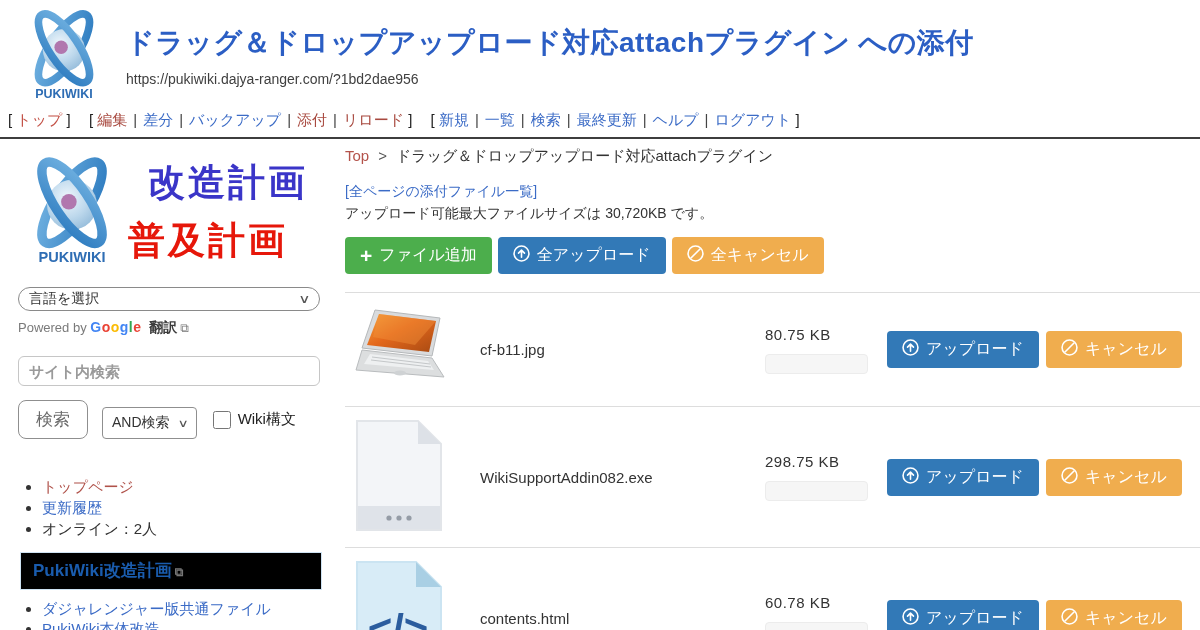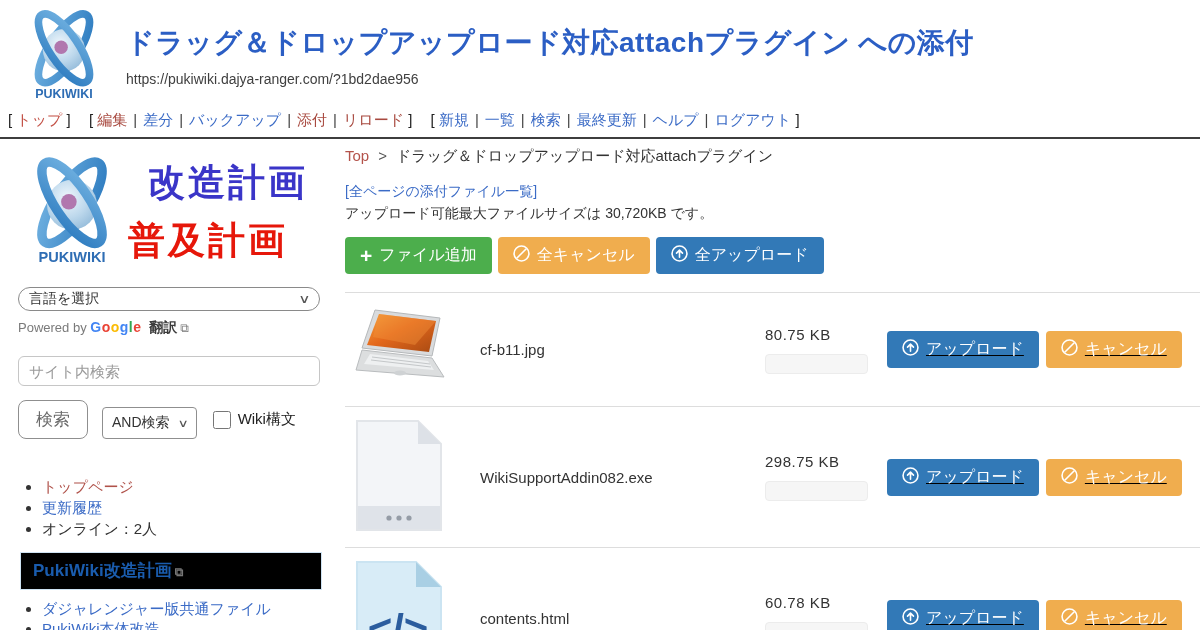--- a/index.html
+++ b/index.html
@@ -36,21 +36,21 @@
   .lang-select { width:302px; height:24px; margin:16px 0 0 8px; border:1px solid #8a8a8a;
      border-radius:12px; background:#fff; display:flex; align-items:center;
      justify-content:space-between; padding:0 10px; font-size:14px; color:#333; cursor:pointer; }
   .lang-select .chev { color:#555; font-size:12px; transform:scaleX(1.4); }
   .translate-line { margin:8px 0 0 8px; font-size:13px; color:#7a7a7a; }
   .g-word { font-weight:bold; font-size:14px; letter-spacing:.5px; }
   .gl-b { color:#4285F4; } .gl-r { color:#EA4335; } .gl-y { color:#FBBC05; } .gl-g { color:#34A853; }
   .trans-label { color:#3c3c3c; font-weight:bold; font-size:14px; margin-left:4px; }
   .ext-icon { color:#777; font-size:12px; margin-left:3px; }
   .site-search { width:302px; height:30px; margin:19px 12px 0 8px; border:1px solid #c6c6c6;
-     border-radius:6px; padding:0 10px; font-size:15px; color:#333; outline:none; }
+     border-radius:6px; padding:0 10px; font-size:15px; color:#333; outline:none;font-weight:bold; }
   .site-search::placeholder { color:#9a9a9a; }
   .search-row { display:flex; align-items:center; margin:14px 0 0 8px; }
   .search-btn { border:1px solid #8f8f8f; border-radius:8px; background:#fff; color:#6a6a6a;
      font-size:17px; padding:7px 17px; cursor:pointer; }
   .mode-select { border:1px solid #8f8f8f; border-radius:4px; background:#fff; margin-left:14px;
      padding:6px 9px; font-size:14px; color:#333; display:flex; align-items:center; cursor:pointer;margin-top:7px; }
   .mode-select .chev { color:#555; font-size:11px; margin-left:9px; transform:scaleX(1.4); }
   .wiki-check { width:18px; height:18px; margin-left:16px; cursor:pointer; }
   .check-label { font-size:15px; color:#222; margin-left:7px; }
   ul.side-list { margin:38px 0 0 32px; font-size:15px; line-height:1.28; color:#333; }
@@ -83,21 +83,21 @@
   .row-1 { height:114px; }
   .row-2 { height:141px; }
   .row-3 { height:141px; }
   .icon-cell { width:100px; flex:0 0 100px; display:flex; align-items:center; }
   .name-cell { width:272px; flex:0 0 272px; margin-left:25px; font-size:15px; color:#333;
                word-break:break-all; }
   .size-cell { width:112px; flex:0 0 112px; margin-left:13px; }
   .size-text { font-size:15px; color:#333; letter-spacing:.5px; }
   .progress { width:103px; height:20px; margin-top:11px; background:#f6f6f6;
               border:1px solid #ececec; border-radius:4px; }
-  .row-buttons { margin-left:10px; display:flex; gap:7px;text-decoration:underline; }
+  .row-buttons { margin-left:10px; display:flex; gap:7px; }
 </style>
 </head>
 <body>
 
 <div class="header">
   <span>
     <svg width="96" height="94" viewBox="0 0 100 98">
       <defs>
         <radialGradient id="sph1" cx="40%" cy="35%" r="75%">
           <stop offset="0%" stop-color="#eef6fc"></stop>
@@ -209,33 +209,33 @@
     </div>
 
     <a class="attach-link">[全ページの添付ファイル一覧]</a>
     <div class="max-size">アップロード可能最大ファイルサイズは 30,720KB です。</div>
 
     <div class="toolbar">
       <button class="btn btn-green">
         <span class="plus-glyph">+</span>
         <span>ファイル追加</span>
       </button>
+      <button class="btn btn-blue">
+        <span><svg width="17" height="17" viewBox="0 0 16 16">
+              <circle cx="8" cy="8" r="7" fill="none" stroke="#fff" stroke-width="1.5"></circle>
+              <path d="M8 11.6 V5 M5.2 7.6 L8 4.8 L10.8 7.6" fill="none" stroke="#fff" stroke-width="1.5" stroke-linecap="round" stroke-linejoin="round"></path>
+            </svg></span>
+        <span>全アップロード</span>
+      </button>
       <button class="btn btn-orange">
         <span><svg width="17" height="17" viewBox="0 0 16 16">
               <circle cx="8" cy="8" r="7" fill="none" stroke="#fff" stroke-width="1.5"></circle>
               <line x1="3.5" y1="12.5" x2="12.5" y2="3.5" stroke="#fff" stroke-width="1.5"></line>
             </svg></span>
         <span>全キャンセル</span>
-      </button>
-      <button class="btn btn-blue">
-        <span><svg width="17" height="17" viewBox="0 0 16 16">
-              <circle cx="8" cy="8" r="7" fill="none" stroke="#fff" stroke-width="1.5"></circle>
-              <path d="M8 11.6 V5 M5.2 7.6 L8 4.8 L10.8 7.6" fill="none" stroke="#fff" stroke-width="1.5" stroke-linecap="round" stroke-linejoin="round"></path>
-            </svg></span>
-        <span>全アップロード</span>
       </button>
     </div>
 
     <div class="file-list">
 
       <div class="file-row row-1">
         <div class="icon-cell">
           <span>
             <svg width="92" height="82" viewBox="0 0 92 82">
               <defs>

